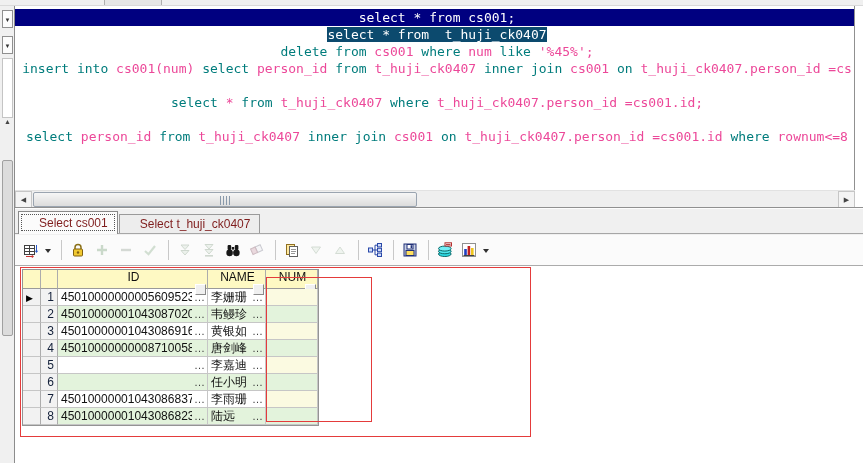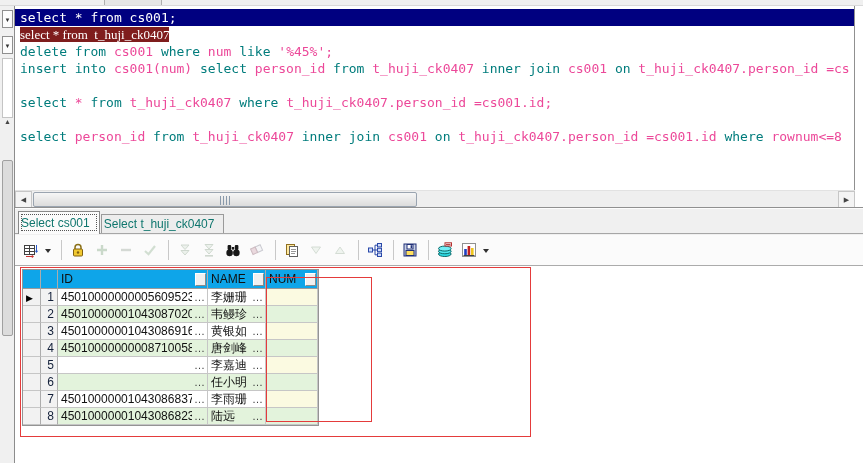--- a/index.html
+++ b/index.html
@@ -21,48 +21,48 @@
   #rail-white { position:absolute; left:2px; top:52px; width:11px; height:60px;
                 background:#fff; border:1px solid #C4C4C4; }
   #rail-up { position:absolute; left:2px; top:112px; width:11px; font-size:7px; color:#444; text-align:center; }
   #rail-thumb { position:absolute; left:2px; top:154px; width:11px; height:176px;
                 background:#DCDCDC; border:1px solid #A0A0A0; border-radius:2px; }
 
   
   #editor { position:absolute; left:15px; top:6px; width:840px; height:184px;
             background:#fff; border-right:1px solid #909090; padding:3px 0 0 5px;
             font-family:"DejaVu Sans Mono","Liberation Mono",monospace;
-            font-size:13px; white-space:pre; overflow:hidden; }
+            font-size:13px; white-space:pre; overflow:hidden;text-align:center; }
   .eline { height:17px; line-height:17px; }
   .kw  { color:#007C7C; }
   .idn { color:#ec4899; }
   .self { background:#000080; margin-left:-5px; padding-left:5px; }
   .self span { color:#fff; }
-  .selt { background:#7f1d1d; color:#fff !important;font-family:Liberation Serif, serif; }
+  .selt { background:#0c4a6e; color:#fff !important; }
 
   
   #hscroll { position:absolute; left:15px; top:190px; width:840px; height:17px;
              background:#EFEFEF; border-top:1px solid #E2E2E2; }
   .sbtn { position:absolute; top:0; width:17px; height:17px; background:#F4F4F4;
           border:1px solid #C6C6C6; color:#444; font-size:7px; text-align:center; line-height:15px; }
   #sbtn-left { left:0; }
   #sbtn-right { right:0; }
   #sthumb { position:absolute; left:18px; top:1px; width:384px; height:15px;
             background:linear-gradient(#F6F6F6,#DCDCDC); border:1px solid #9AA4B0; border-radius:2px; }
   #sgrip { position:absolute; left:50%; top:3px; width:10px; height:9px; margin-left:-5px;
            background:repeating-linear-gradient(90deg,#8A9AAB 0 1px,transparent 1px 3px); }
 
   
   #results { position:absolute; left:15px; top:207px; width:848px; height:256px;
              background:#F0F0F0; border-top:1px solid #909090;
              box-shadow:inset 0 1px 0 #FDFDFD; }
   #tabbar { position:absolute; left:0; top:2px; width:100%; height:24px;
             display:flex; align-items:flex-end; padding-left:3px;
             border-bottom:1px solid #A6A6A6; }
-  .tab { height:19px; padding:2px 9px 0 2px; font-size:12px; color:#0f766e;
+  .tab { height:19px; padding:2px 9px 0 20px; font-size:12px; color:#7f1d1d;
          background:#EDEDED; border:1px solid #9A9A9A; border-bottom:none;
          margin-right:1px; white-space:nowrap; }
   .tab.active { height:23px; padding-top:4px; background:#FBFBFB; border-color:#888;
                 margin-bottom:-1px; z-index:2; outline:1px dotted #555; outline-offset:-4px; }
 
   
   #toolbar { position:absolute; left:0; top:27px; width:100%; height:31px;
              background:#FBFBFB; border-bottom:1px solid #ABABAB;
              display:flex; align-items:center; padding-left:5px; }
   .titem { display:flex; align-items:center; padding:3px; margin-right:2px; }
@@ -74,22 +74,22 @@
   .tsep { width:1px; height:20px; background:#C8C8C8; margin:0 5px; }
 
   
   #gridarea { position:absolute; left:0; top:58px; width:100%; height:198px; background:#fff; }
   #grid { position:absolute; left:7px; top:3px; border:1px solid #949494; background:#fff; }
   .grow { display:flex; height:17px; }
   .ghead { height:19px; }
   .cell { border-right:1px solid #C6C6C6; border-bottom:1px solid #C6C6C6;
           font-size:12px; line-height:15px; padding:1px 2px 0 3px; overflow:hidden;
           white-space:nowrap; color:#111; font-family:"Liberation Sans",sans-serif; }
-  .hcell { background:#0ea5e9; border-right:1px solid #ACACAC; border-bottom:1px solid #9A9A9A;
-           display:flex; align-items:center; padding:0 1px 0 3px; font-size:12px; color:#101010; }
+  .hcell { background:#fef9c3; border-right:1px solid #ACACAC; border-bottom:1px solid #9A9A9A;
+           display:flex; align-items:center; padding:0 1px 0 3px; font-size:12px; color:#101010;flex-direction:column; }
   .hbox { width:11px; height:13px; margin-left:auto; background:#F0F0F0;
           border:1px solid; border-color:#fff #8A8A8A #8A8A8A #fff; flex:0 0 11px; }
   .gray { background:#F2F2F2; border-right:1px solid #ACACAC; }
   .w18 { width:18px; } .w17 { width:17px; }
   .cid { width:150px; } .cname { width:58px; } .cnum { width:52px; }
   .rownum { text-align:right; padding-right:3px; color:#13203A; }
   .valcell { display:flex; }
   .val { overflow:hidden; white-space:nowrap; }
   .ell { margin-left:auto; color:#3A3A3A; font-size:11px; padding-left:2px; }
   .alt .cid, .alt .cname { background:#E3F3DC;justify-content:flex-end; }

